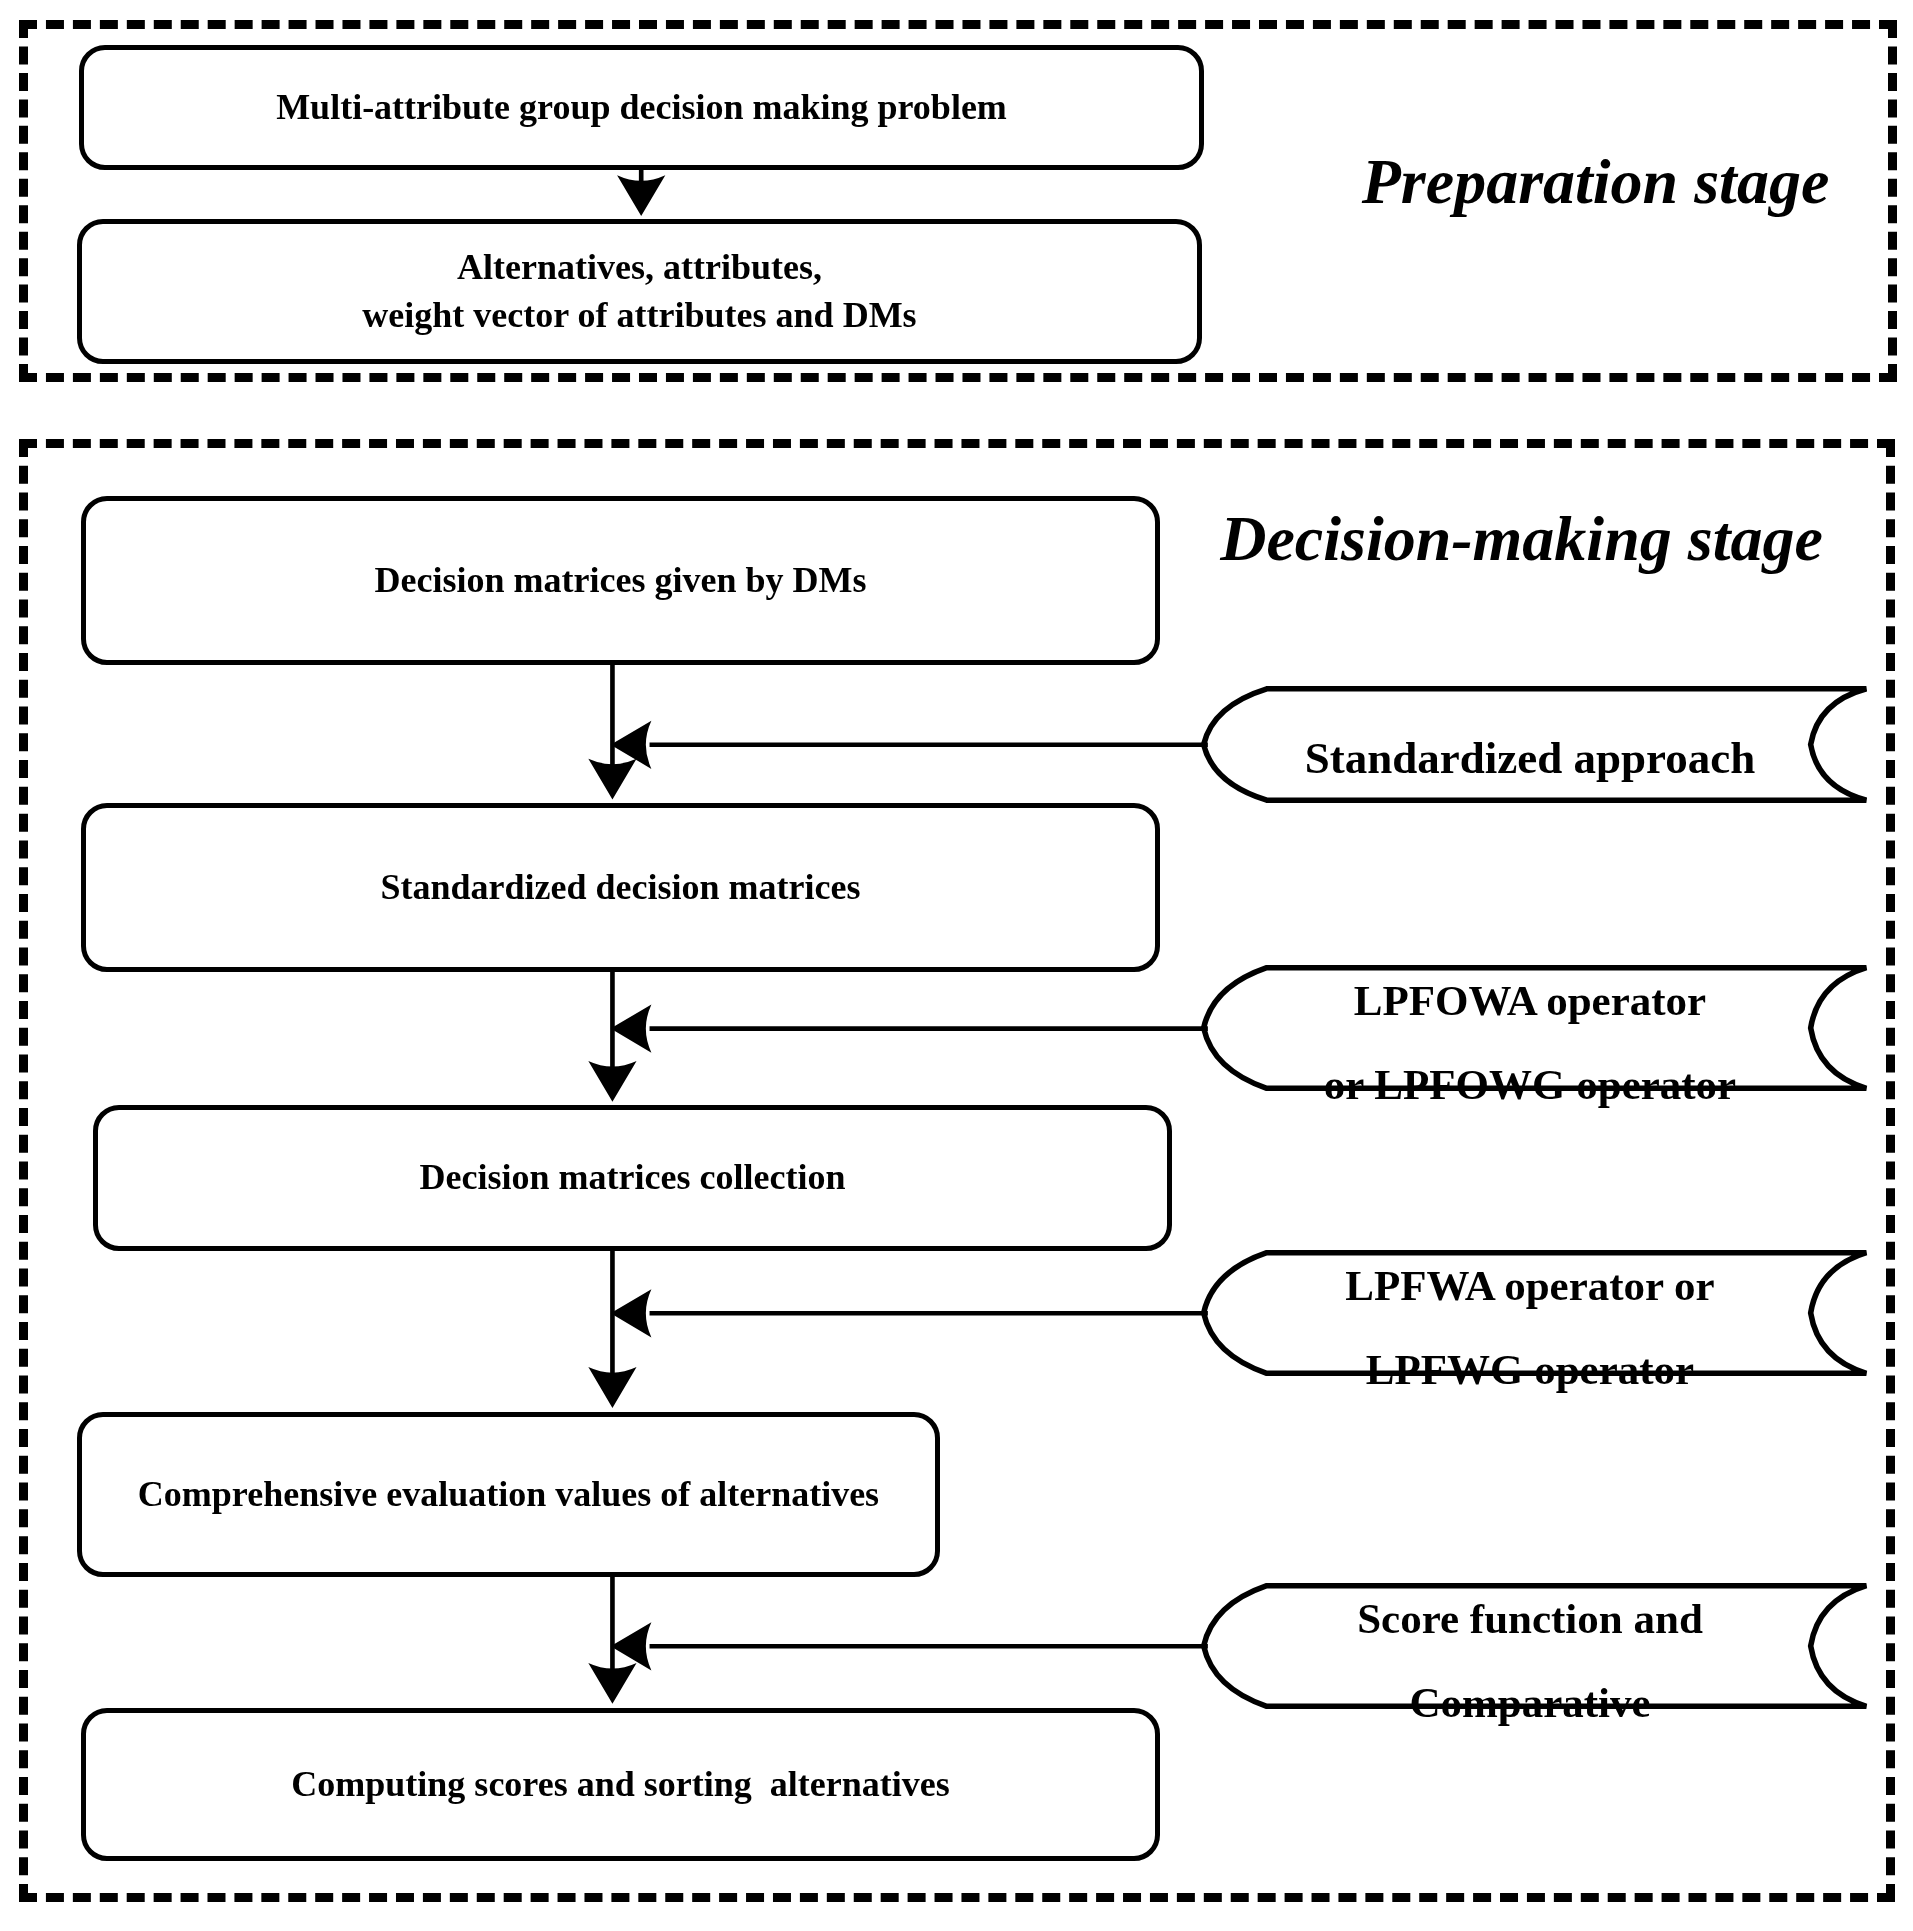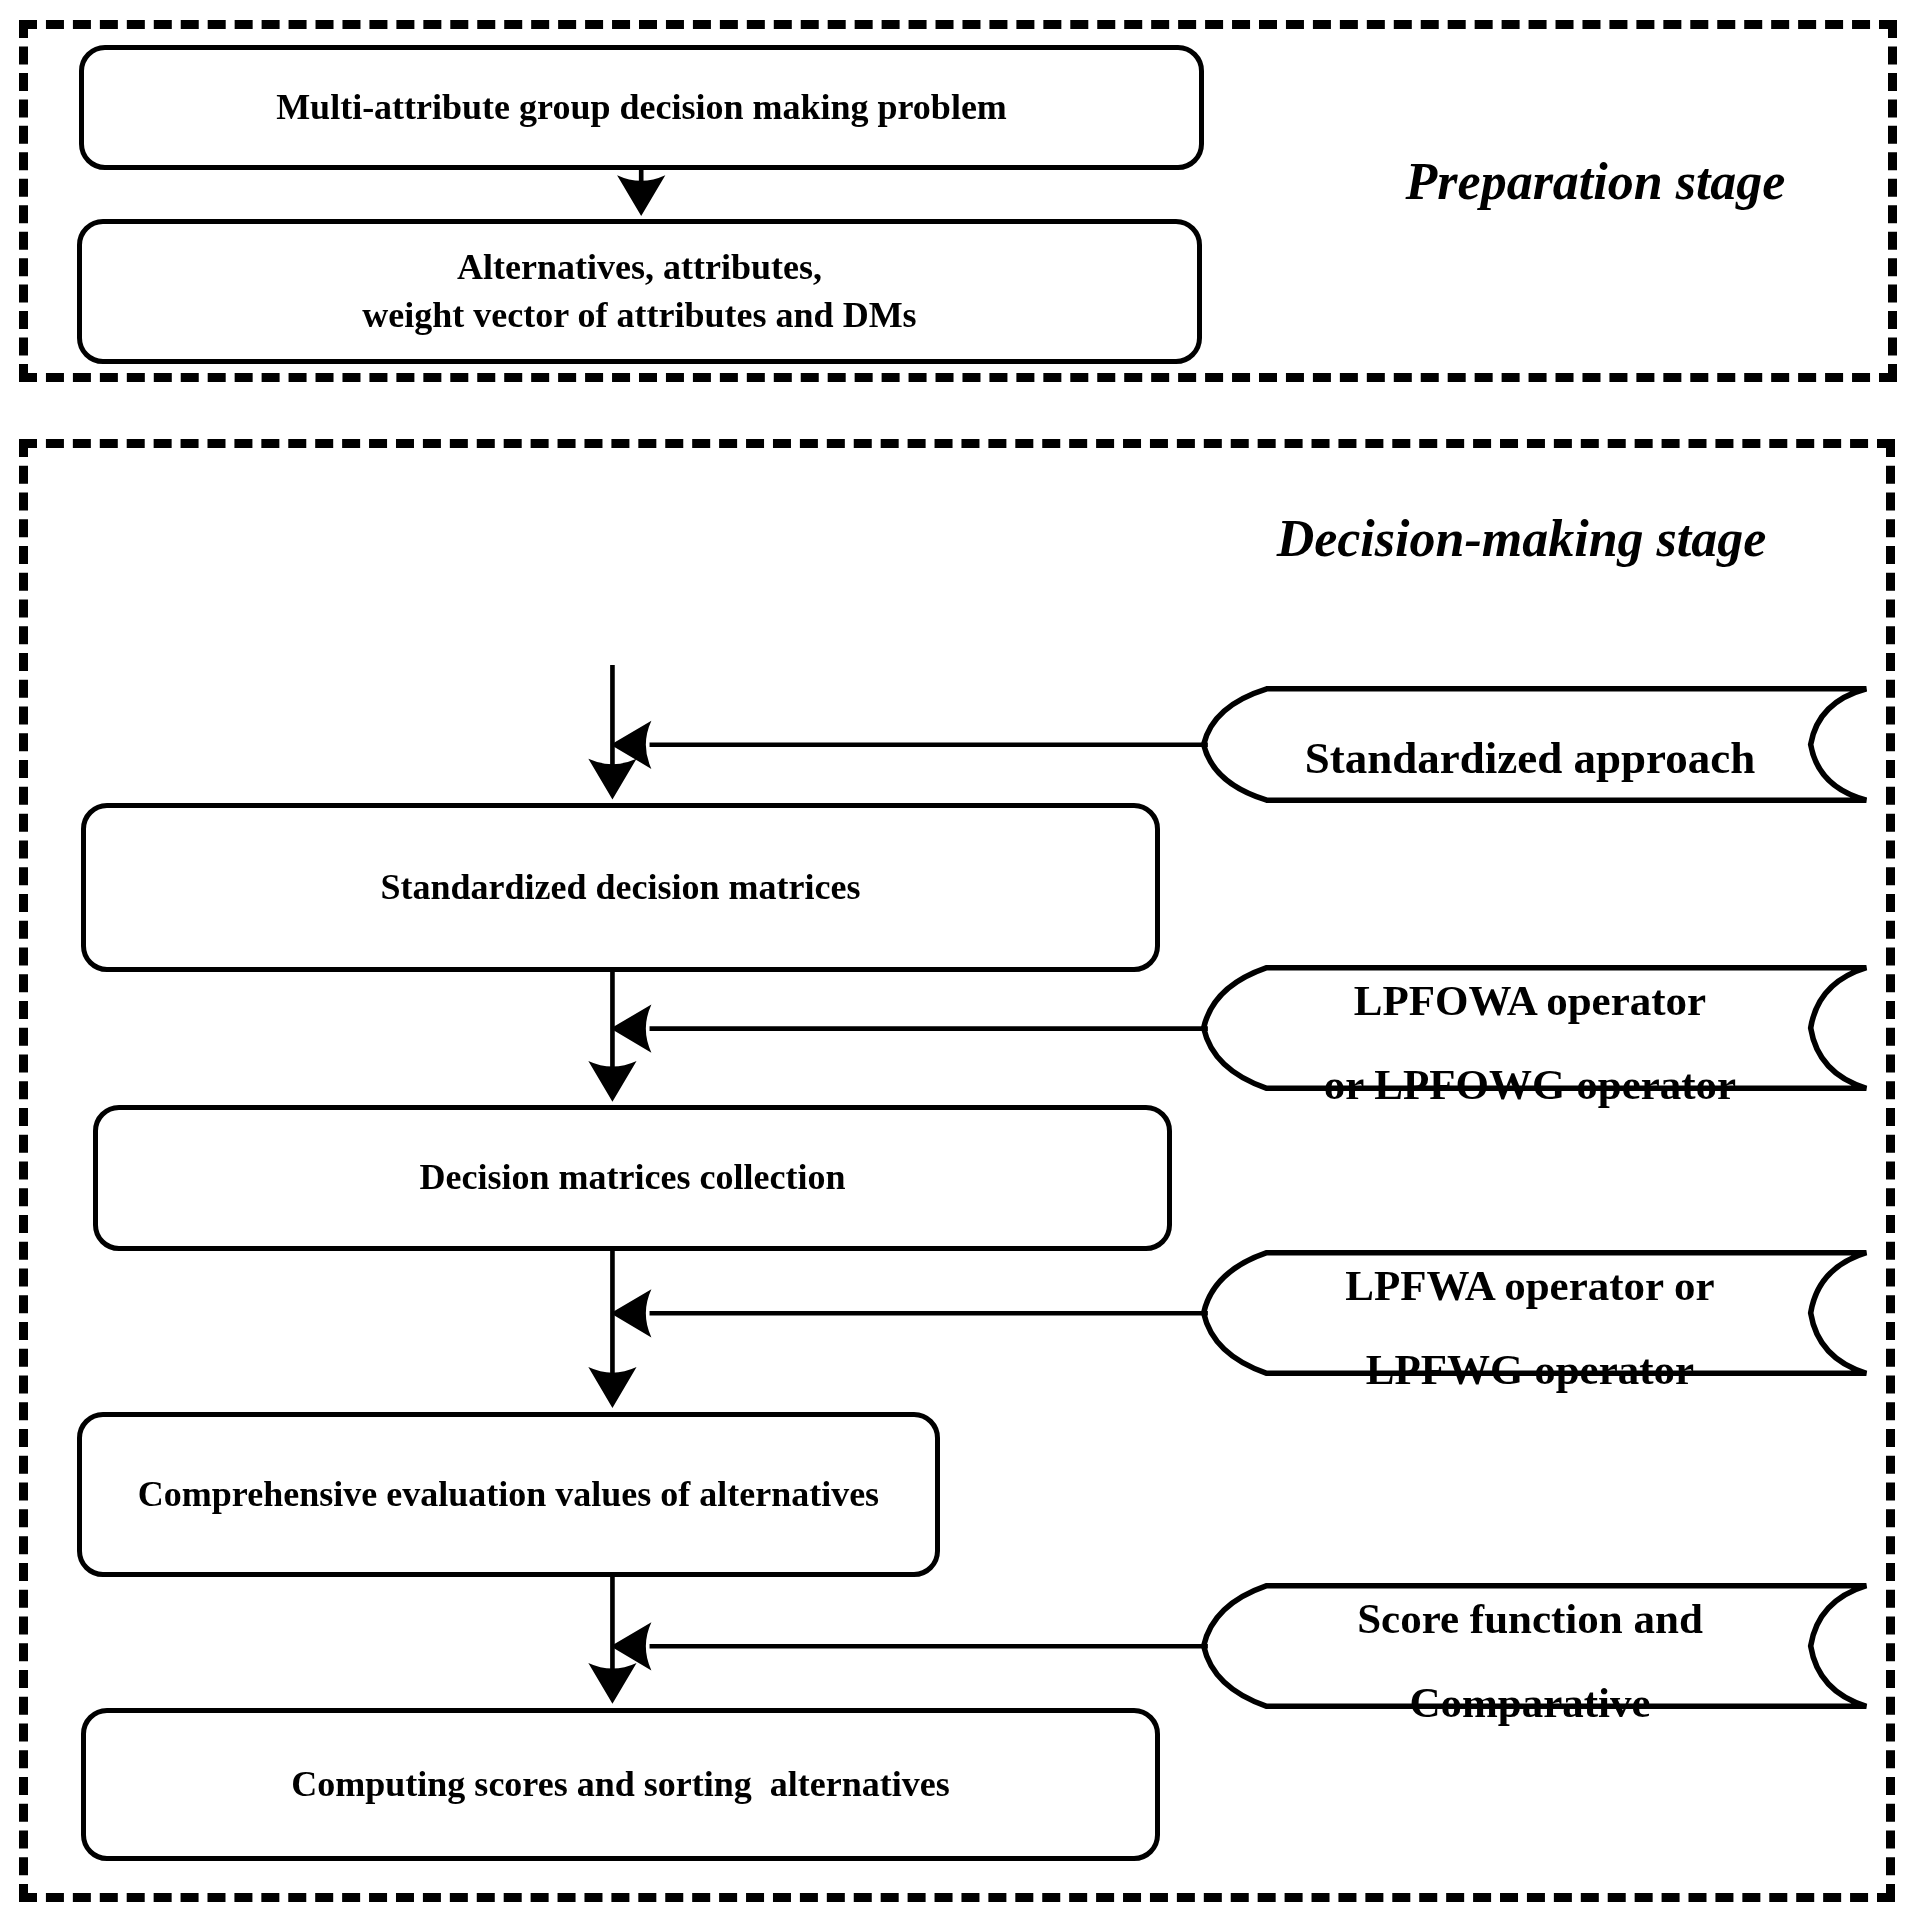--- a/index.html
+++ b/index.html
@@ -15,21 +15,21 @@
     position:absolute;
     border:9.3px dashed #000;
     box-sizing:border-box;
     background:transparent;
   }
   .frame-prep{left:18.6px;top:20.4px;width:1878px;height:362px;}
   .frame-dm{left:18.6px;top:439px;width:1876px;height:1463px;}
   .stage-label{
     position:absolute;
     display:flex;align-items:center;justify-content:center;
-    font-style:italic;font-weight:bold;font-size:52px;
+    font-style:italic;font-weight:bold;font-size:64px;
     white-space:pre;
   }
   .label-prep{left:1336px;top:148px;width:519px;height:67px;}
   .label-dm{left:1234px;top:505px;width:575px;height:67px;}
   .flow-box{
     position:absolute;
     box-sizing:border-box;
     border:5.6px solid #000;
     border-radius:26px;
     background:#fff;
@@ -72,20 +72,23 @@
   <div class="stage-label label-dm">Decision-making stage</div>
 
   <div class="flow-box box1">
     <span>Multi-attribute group decision making problem</span>
   </div>
   <div class="flow-box box2">
     <span>Alternatives, attributes,</span>
     <span>weight vector of attributes and DMs</span>
   </div>
 
+  <div class="flow-box box3">
+    <span>Decision matrices given by DMs</span>
+  </div>
   <div class="flow-box box4">
     <span>Standardized decision matrices</span>
   </div>
   <div class="flow-box box5">
     <span>Decision matrices collection</span>
   </div>
   <div class="flow-box box6">
     <span>Comprehensive evaluation values of alternatives</span>
   </div>
   <div class="flow-box box7">

